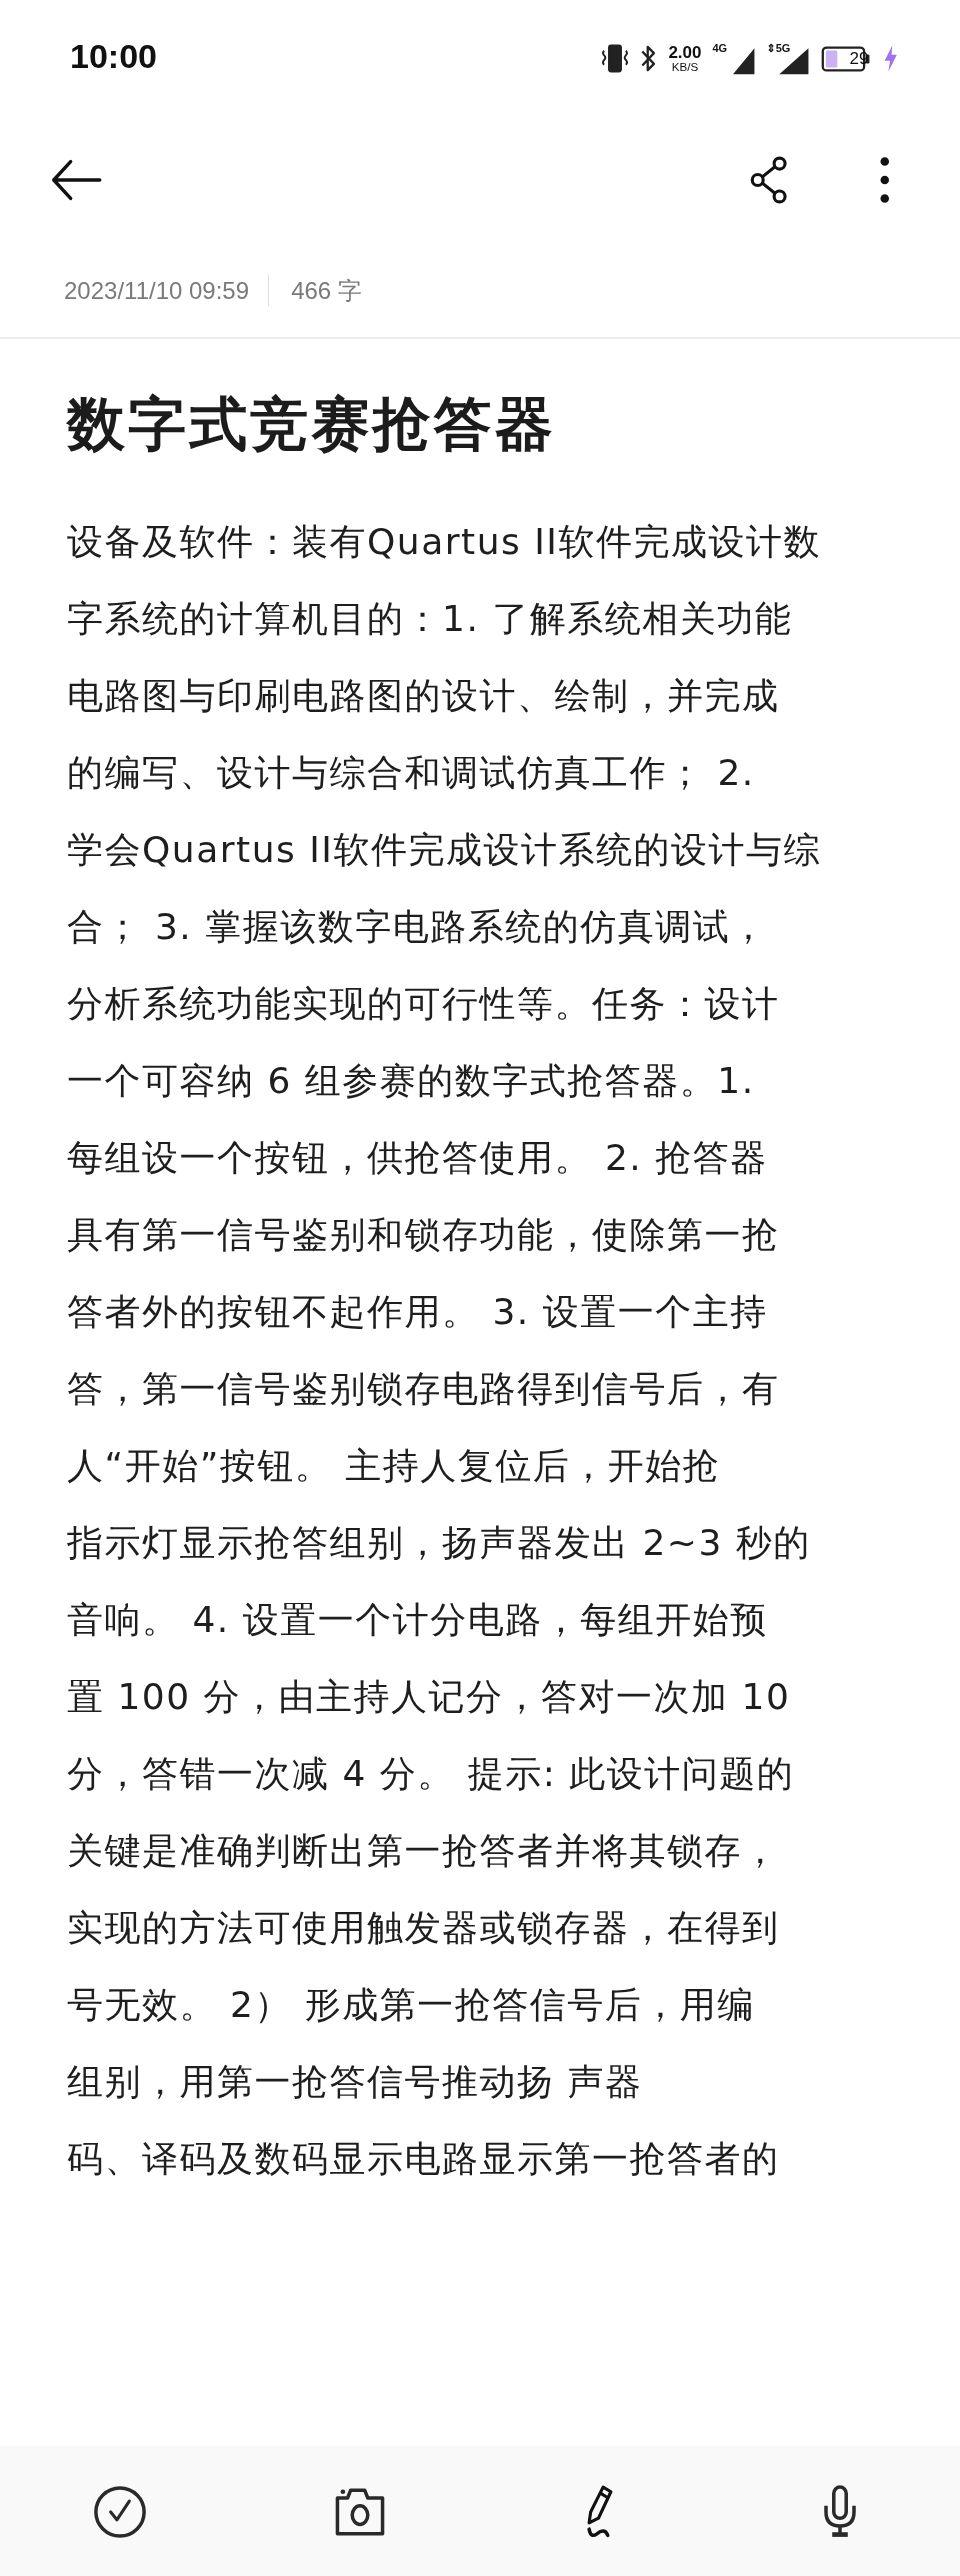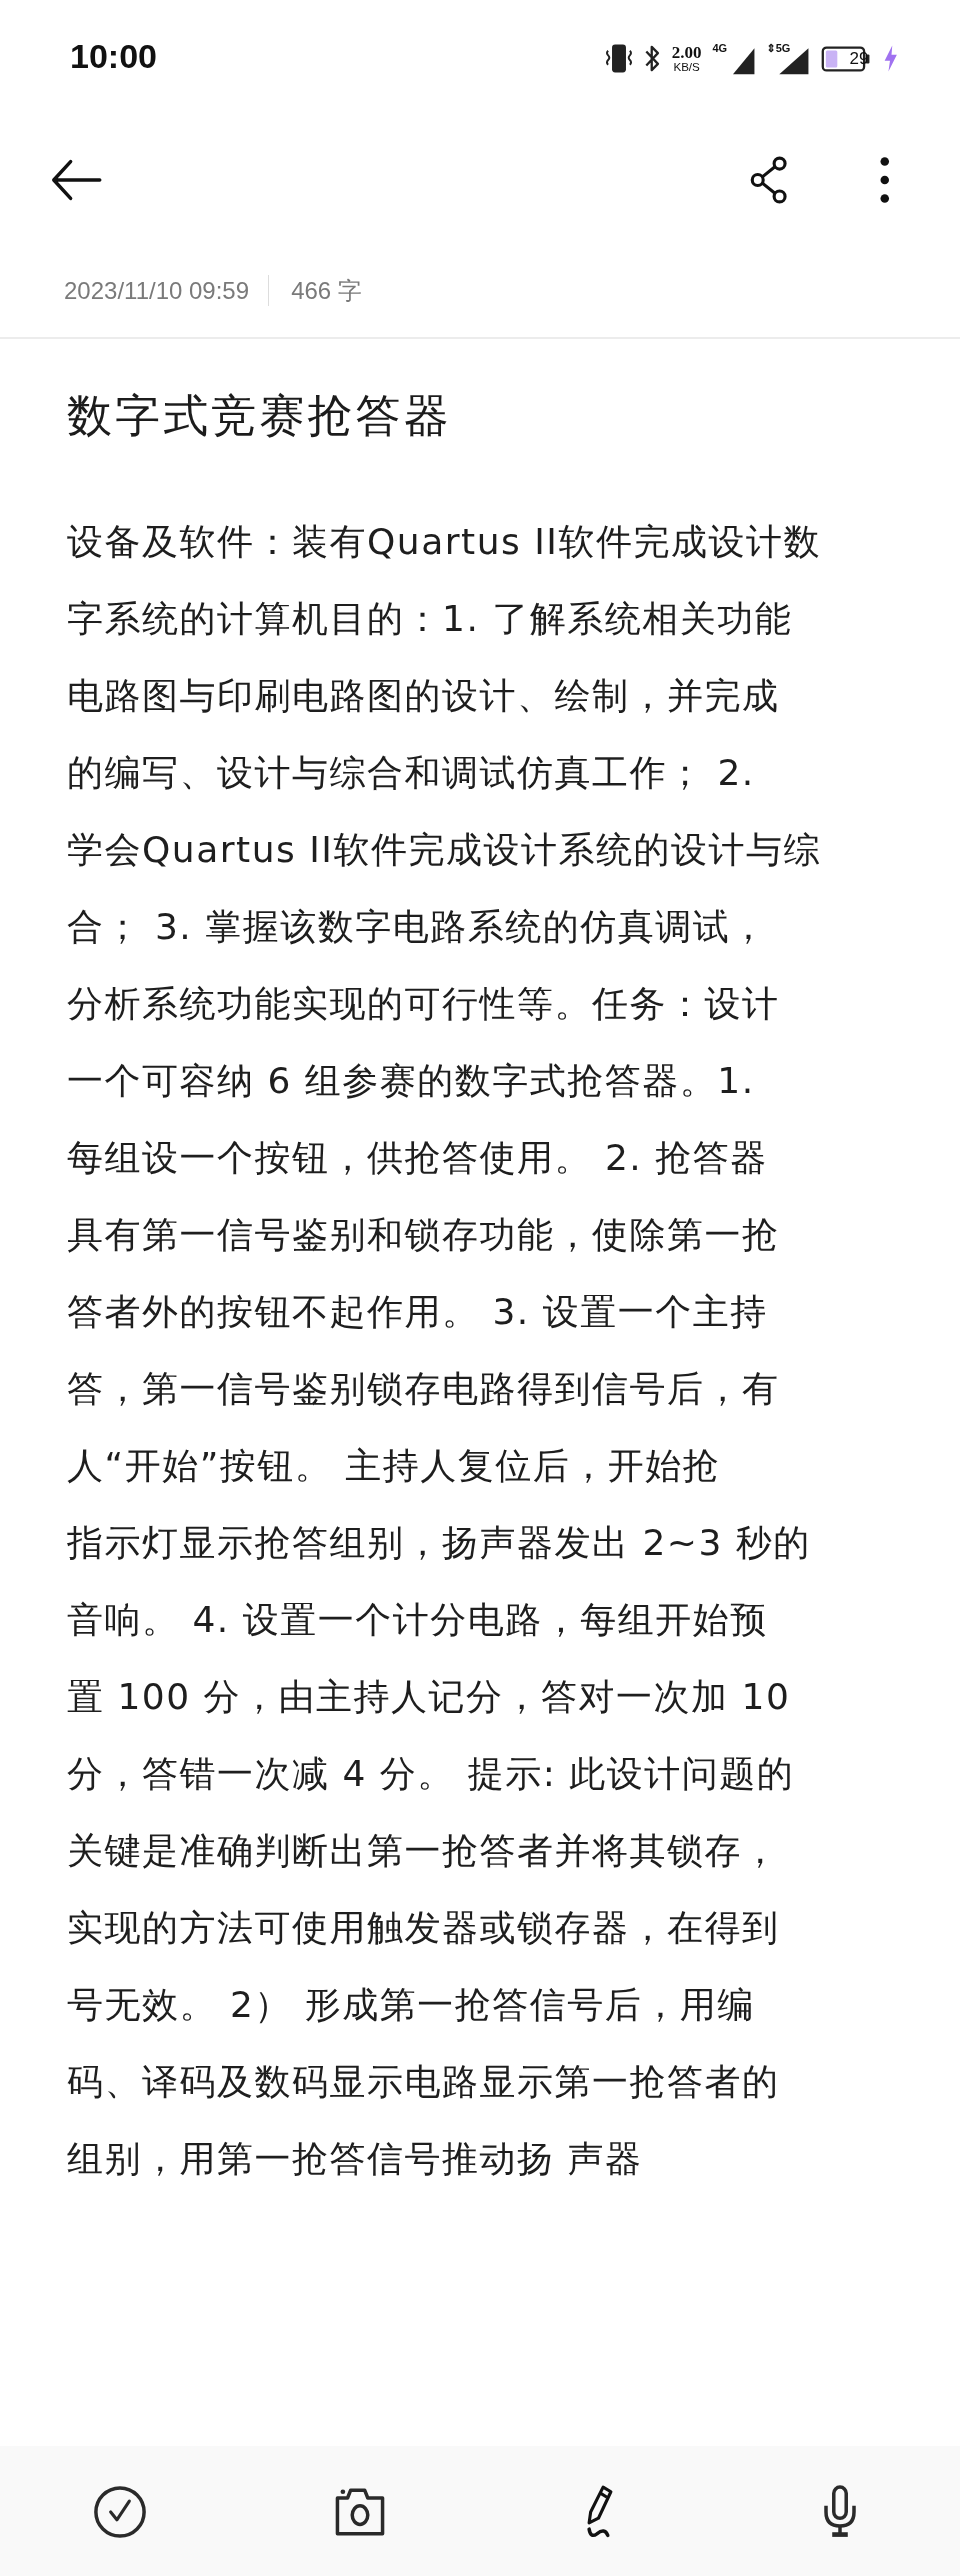--- a/index.html
+++ b/index.html
@@ -5,41 +5,41 @@
     * { margin: 0; padding: 0; box-sizing: border-box; }
     html, body { width: 960px; height: 2576px; background: #ffffff; overflow: hidden; }
     body { position: relative; font-family: "DejaVu Sans", "Liberation Sans", sans-serif; color: #1a1a1a; }
 
     
     .status-bar { position: absolute; left: 0; top: 0; width: 960px; height: 116px; }
     .status-time { position: absolute; left: 70px; top: 37px; font-family: "Liberation Sans", sans-serif; font-size: 34px; font-weight: bold; letter-spacing: 0px; color: #111; }
     .status-icons { position: absolute; right: 62px; top: 39px; height: 39px; display: flex; align-items: center; gap: 11px; }
     .si { display: inline-flex; align-items: center; }
     .net-speed { display: flex; flex-direction: column; align-items: center; line-height: 1; font-family: "Liberation Sans", sans-serif; color: #111; }
-    .net-speed .v { font-size: 17px; font-weight: bold; font-family: Liberation Serif, serif; }
+    .net-speed .v { font-size: 17px; font-weight: bold; }
     .net-speed .u { font-size: 11.6px; }
     .sig { position: relative; width: 43px; height: 34px; }
     .sig .lbl { position: absolute; left: 0; top: 0; font-family: "Liberation Sans", sans-serif; font-size: 11px; font-weight: bold; color: #111; }
     .battery { position: relative; width: 51px; height: 26px; }
     .battery-num { position: absolute; left: 16px; top: 0; width: 45px; height: 26px; display: flex; align-items: center; justify-content: center; font-family: "Liberation Sans", sans-serif; font-size: 17px; color: #111; }
 
     
     .app-bar { position: absolute; left: 0; top: 116px; width: 960px; height: 132px; }
     .icon-btn { position: absolute; display: flex; align-items: center; justify-content: center; width: 62px; height: 62px; cursor: pointer; }
     .back-btn { left: 45px; top: 33px; }
     .share-btn { left: 740px; top: 33px; }
     .more-btn { left: 854px; top: 33px; }
 
     
     .meta { position: absolute; left: 64px; top: 271px; height: 39px; display: flex; align-items: center; font-family: "Liberation Sans", sans-serif; font-size: 24px; color: #7a7a7a; }
     .meta-sep { width: 1.5px; height: 31px; background: #dddddd; margin: 0 22px 0 18.6px; }
     .meta-divider { position: absolute; left: 0; top: 337px; width: 960px; height: 1.5px; background: #ececec; }
 
     
-    .note-title { position: absolute; left: 67px; top: 386px; font-size: 45px; font-weight: normal; color: #1c1c1c; letter-spacing: 3.1px; }
+    .note-title { position: absolute; left: 67px; top: 386px; font-size: 58px; font-weight: bold; color: #1c1c1c; letter-spacing: 3.1px; }
 
     
     .note-body { position: absolute; left: 67px; top: 511px; width: 836px; }
     .note-line { height: 77px; font-size: 36px; line-height: 62px; color: #1e1e1e; white-space: nowrap; letter-spacing: 1.5px; }
 
     
     .bottom-bar { position: absolute; left: 0; top: 2446px; width: 960px; height: 130px; background: #f9f9f9; }
     .tool-btn { position: absolute; top: 31px; width: 70px; height: 70px; display: flex; align-items: center; justify-content: center; cursor: pointer; }
   </style>
 </head>
@@ -138,22 +138,22 @@
   <div class="note-line">答者外的按钮不起作用。 3. 设置一个主持</div>
   <div class="note-line">答，第一信号鉴别锁存电路得到信号后，有</div>
   <div class="note-line">人“开始”按钮。 主持人复位后，开始抢</div>
   <div class="note-line">指示灯显示抢答组别，扬声器发出 2~3 秒的</div>
   <div class="note-line">音响。 4. 设置一个计分电路，每组开始预</div>
   <div class="note-line">置 100 分，由主持人记分，答对一次加 10</div>
   <div class="note-line">分，答错一次减 4 分。 提示: 此设计问题的</div>
   <div class="note-line">关键是准确判断出第一抢答者并将其锁存，</div>
   <div class="note-line">实现的方法可使用触发器或锁存器，在得到</div>
   <div class="note-line">号无效。 2） 形成第一抢答信号后，用编</div>
+  <div class="note-line">组别，用第一抢答信号推动扬 声器</div>
   <div class="note-line">码、译码及数码显示电路显示第一抢答者的</div>
-  <div class="note-line">组别，用第一抢答信号推动扬 声器</div>
 </div>
 
 <div class="bottom-bar">
   <div class="tool-btn" style="left:85px">
     <svg width="56" height="56" viewBox="0 0 72 72">
       <circle cx="36" cy="36" r="31" stroke="#2a2a2a" stroke-width="4.5" fill="none"></circle>
       <path d="M24 36 L32 46 L48 22" stroke="#2a2a2a" stroke-width="4" fill="none" stroke-linecap="round" stroke-linejoin="round"></path>
     </svg>
   </div>
   <div class="tool-btn" style="left:325px">

